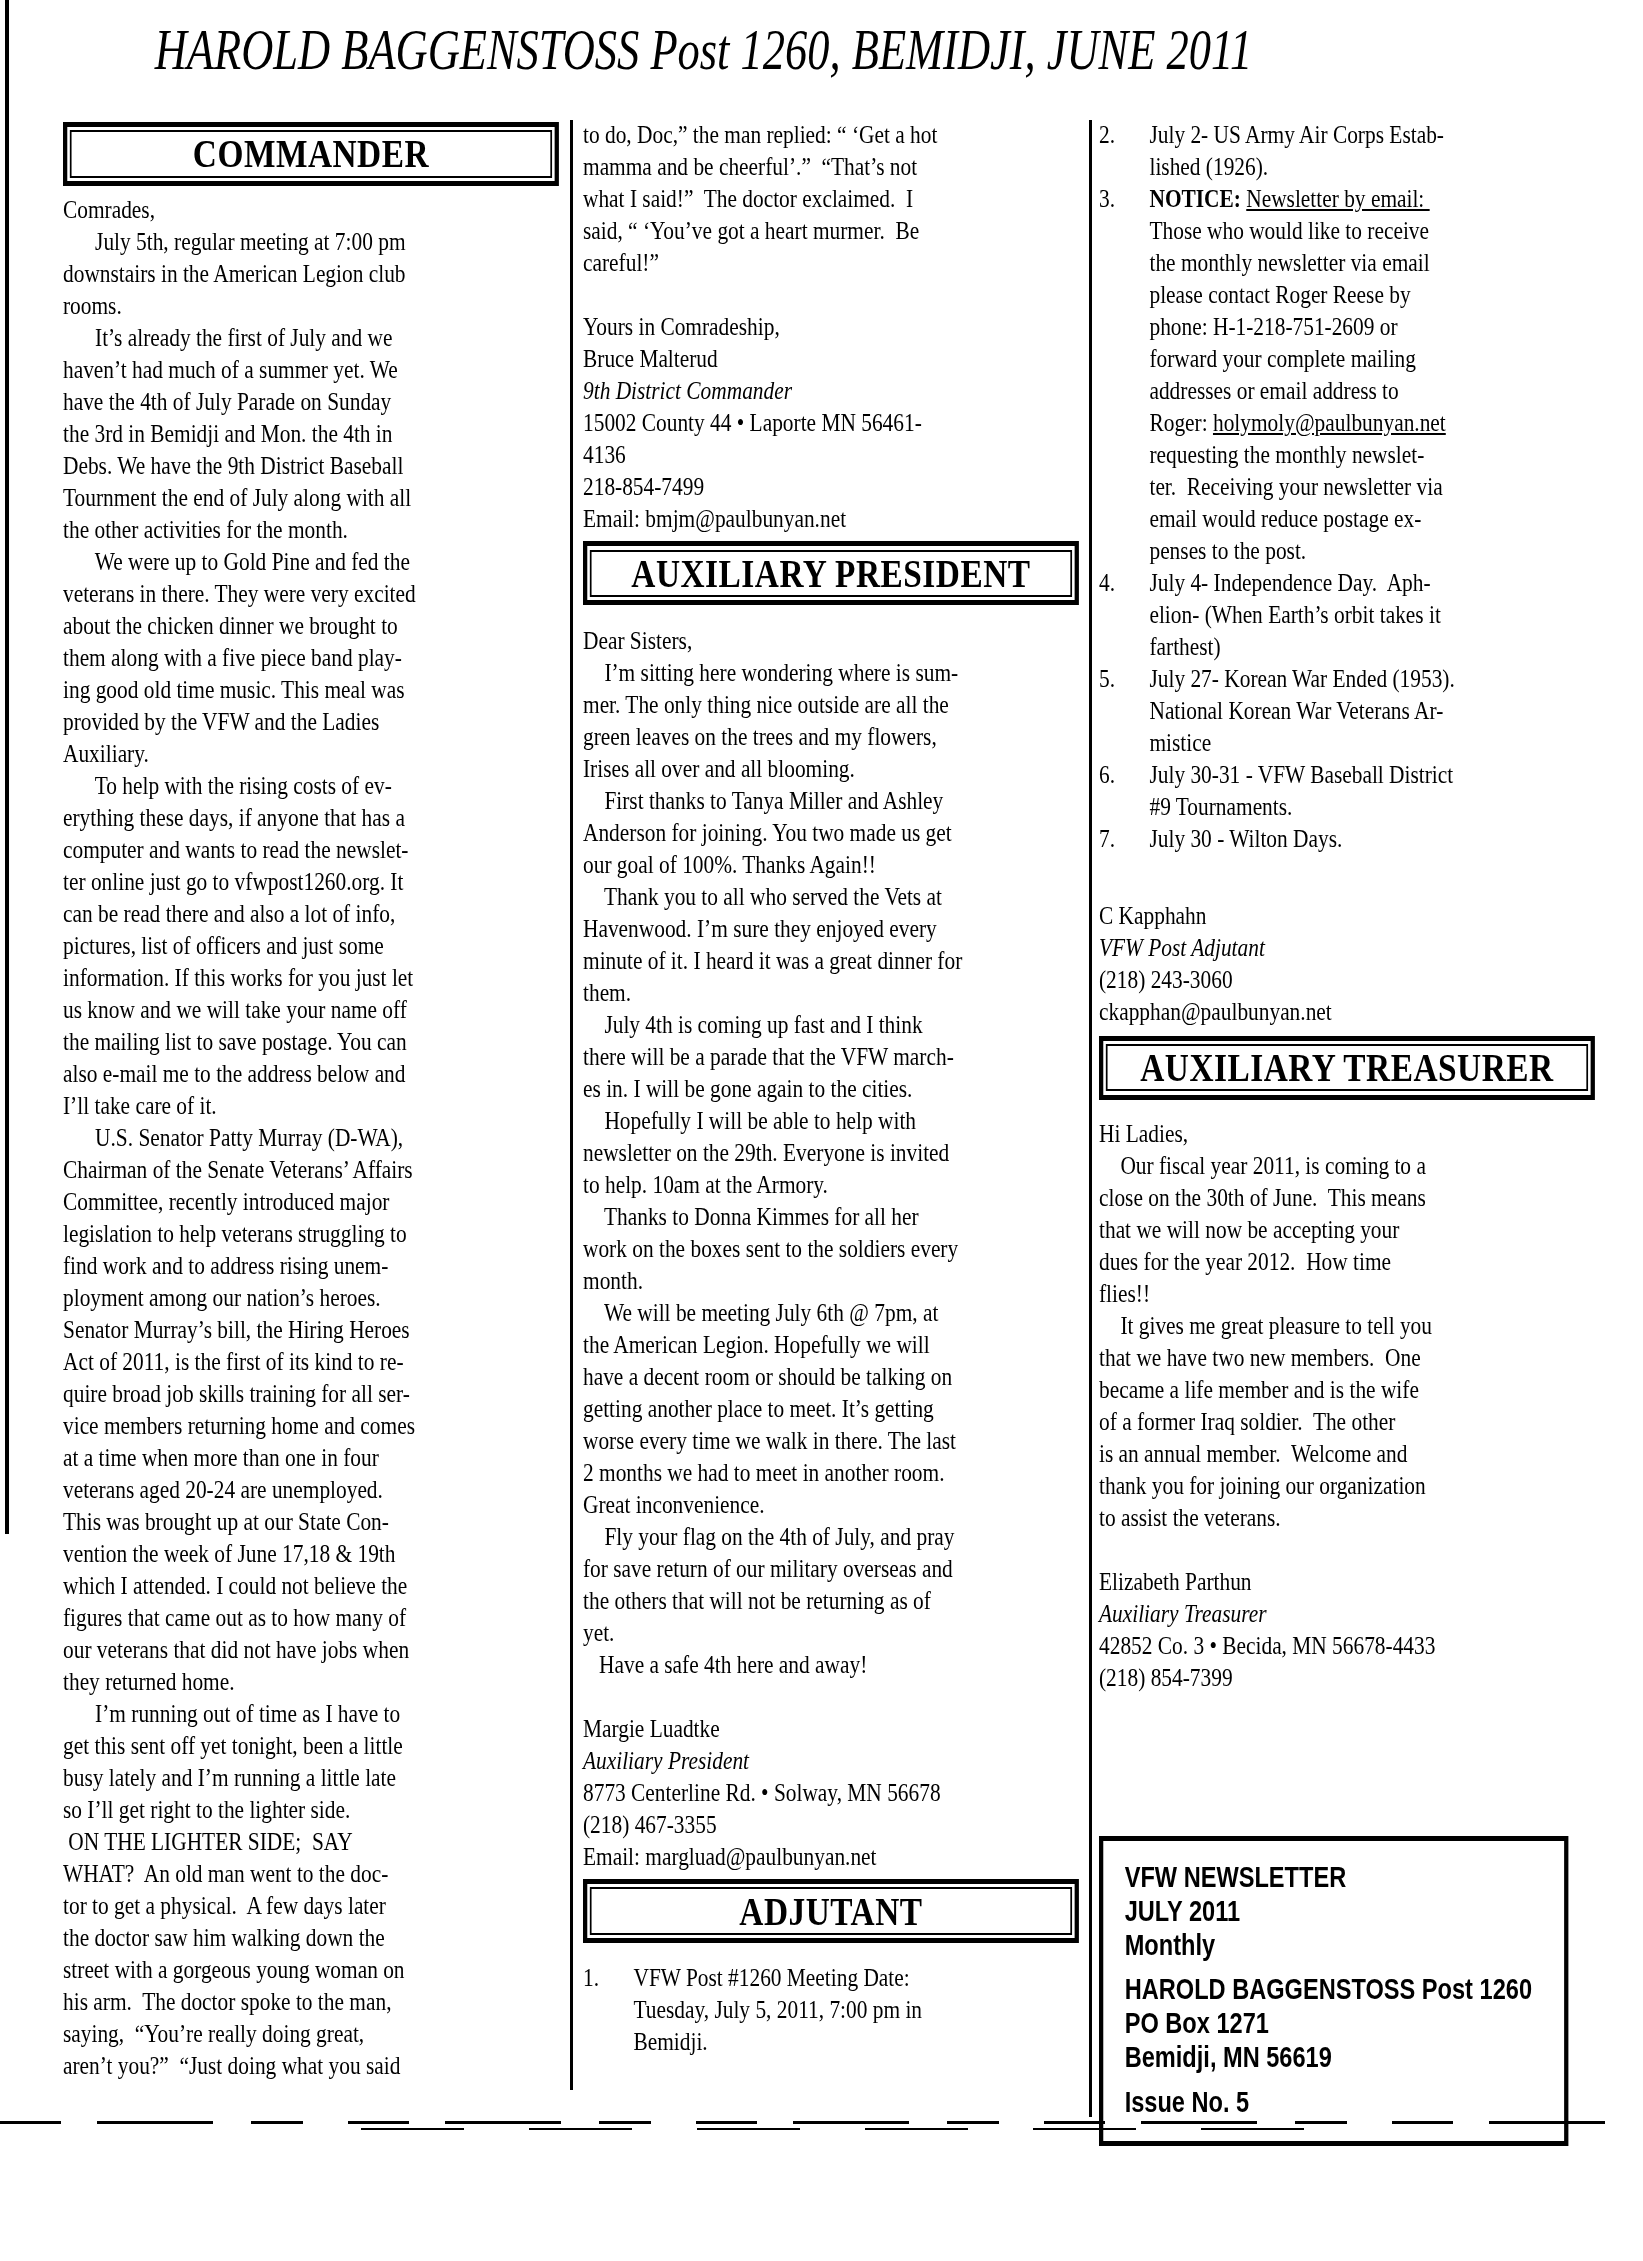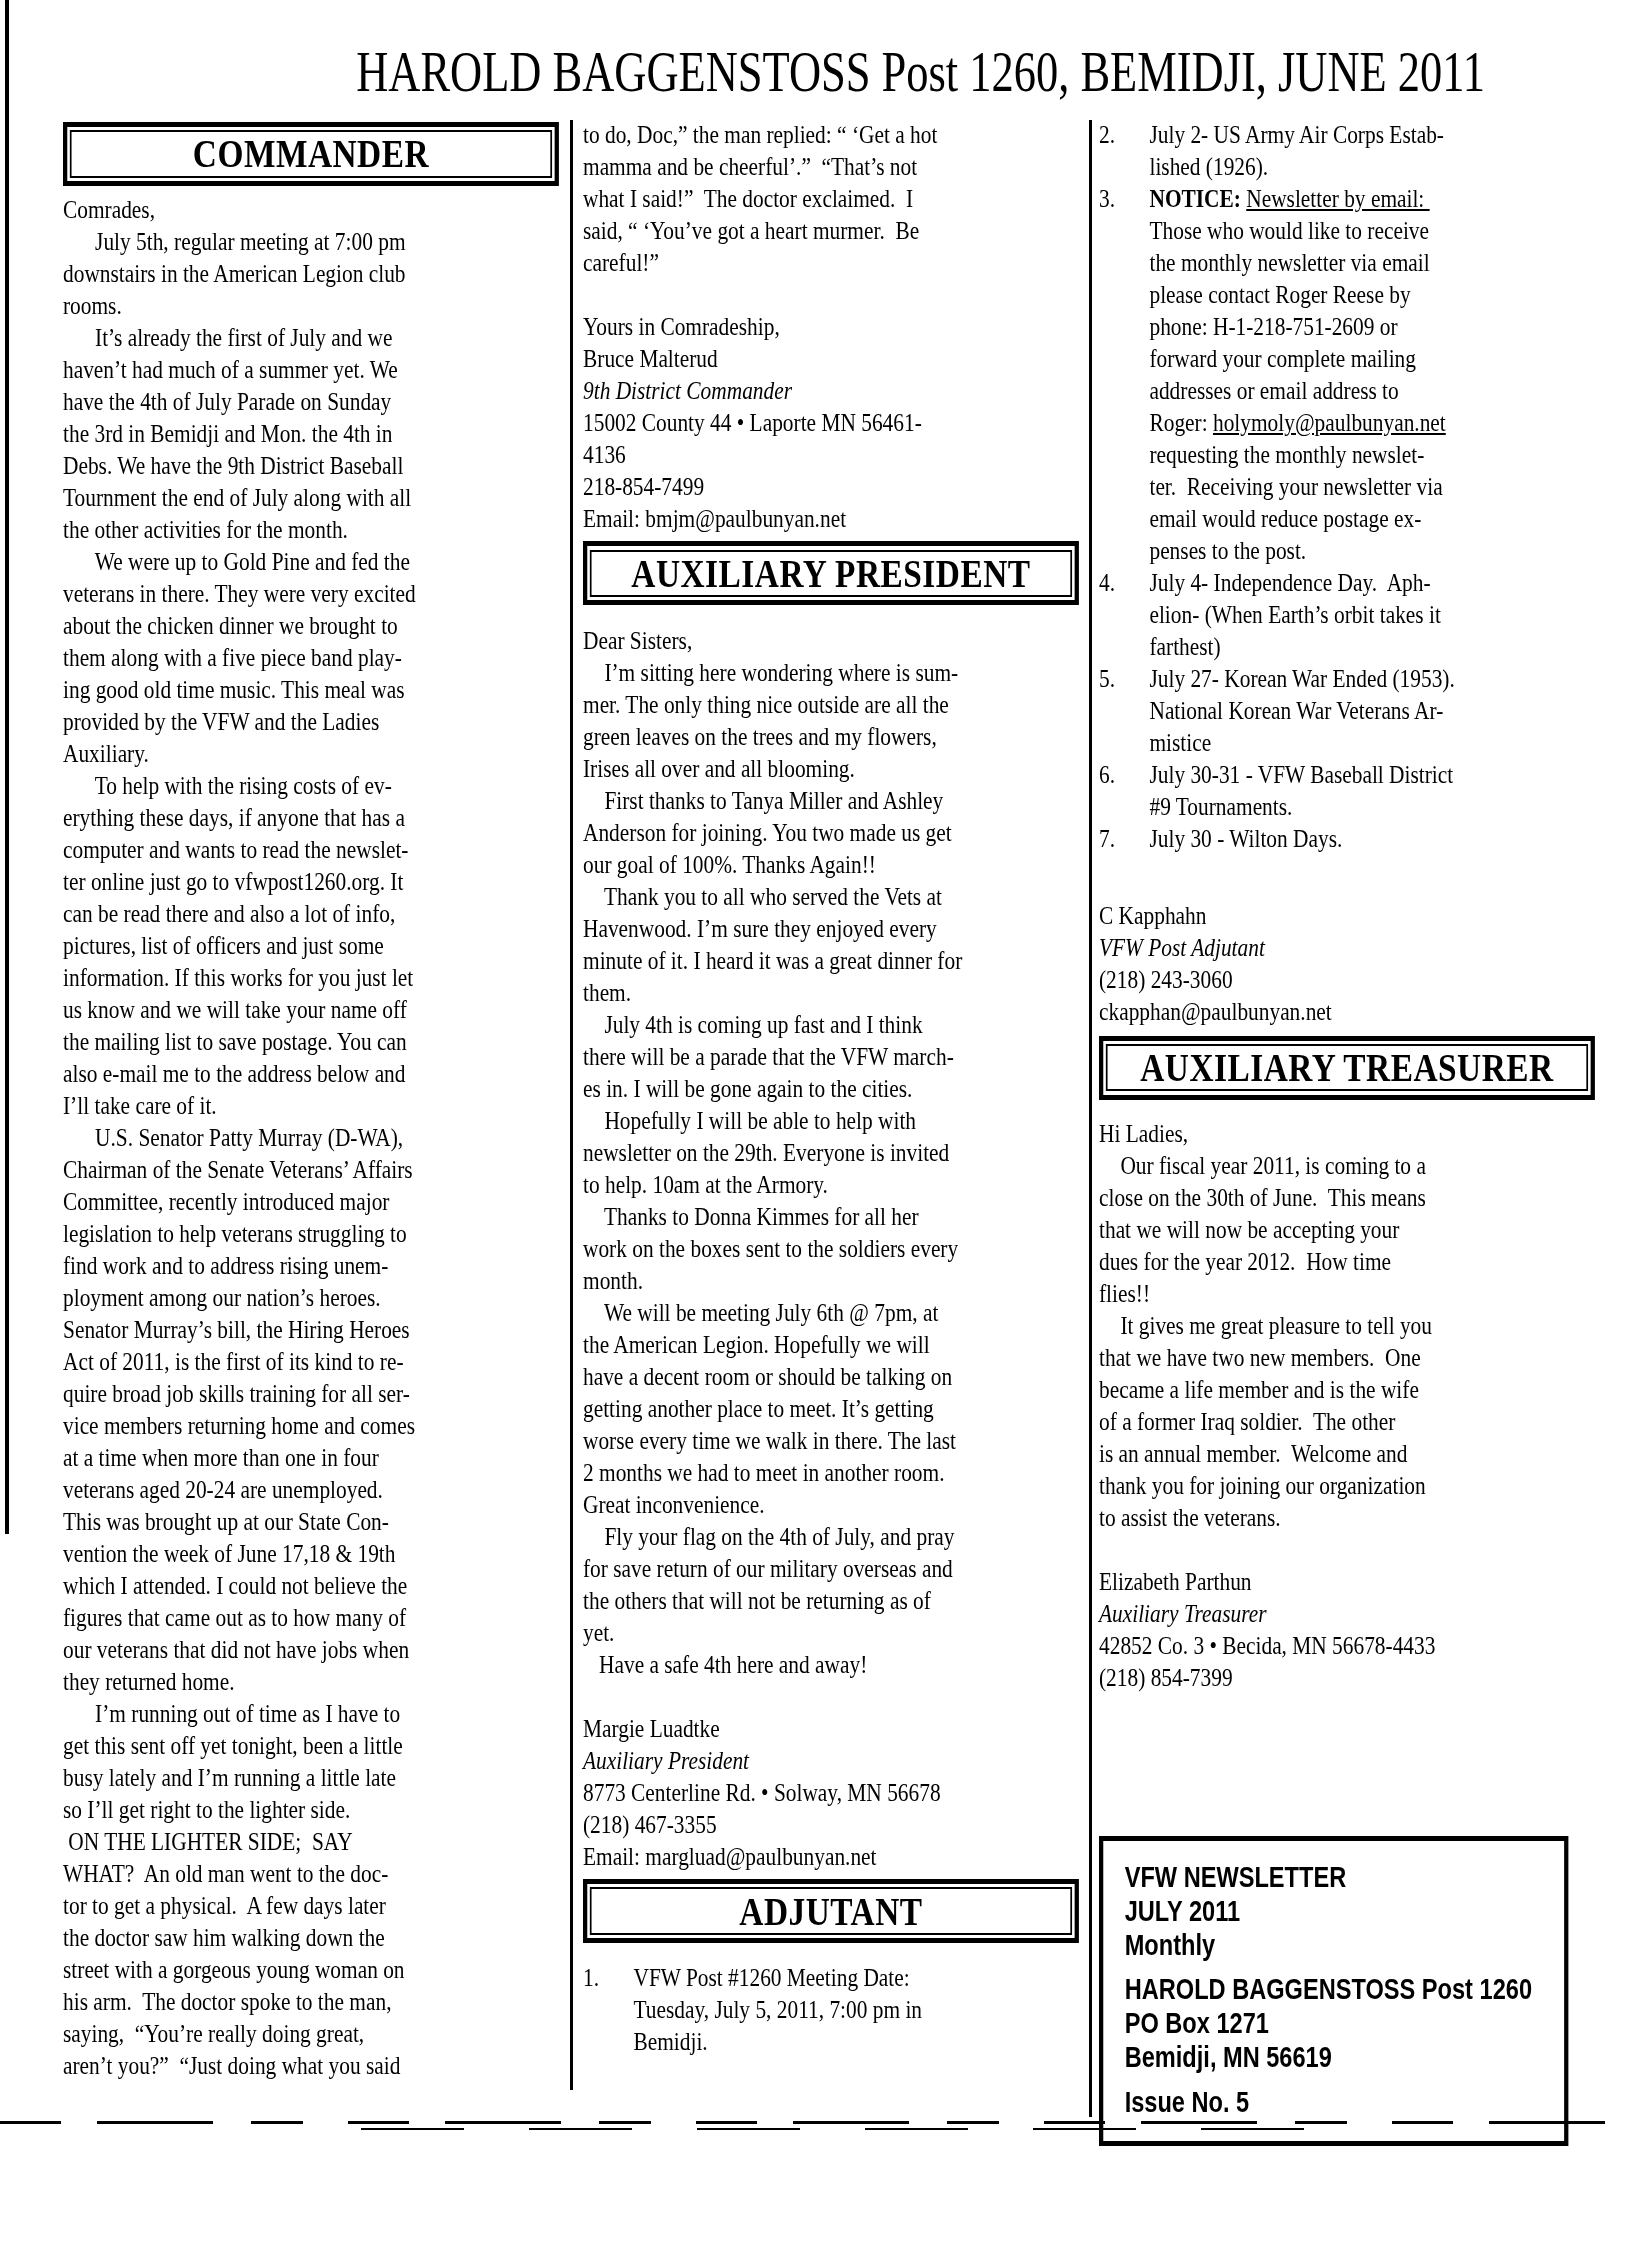--- a/index.html
+++ b/index.html
@@ -1,21 +1,21 @@
 <!DOCTYPE html>
 <html style="font-size:10.3px"><head>
 <meta charset="utf-8">
 <style>
   html,body{margin:0;padding:0;}
   body{
     width:1644px;height:2261px;position:relative;background:#ffffff;
     font-family:"Liberation Serif", serif;color:#000;overflow:hidden;
   }
   .edge-left{position:absolute;left:5.2px;top:0;width:3.9px;height:1534px;background:#000;}
-  .title{position:absolute;left:0;top:40px;width:100%;text-align:right;}
+  .title{position:absolute;left:0;top:18px;width:100%;text-align:left;font-style:italic;}
   .title-inner{display:inline-block;font-size:57px;line-height:64px;transform:scaleX(0.78);transform-origin:center;white-space:pre;}
   .sep{position:absolute;width:3.2px;background:#000;}
   #sep1{left:570px;top:120px;height:1970px;}
   #sep2{left:1089px;top:120px;height:1997px;}
   .col{position:absolute;width:580px;transform:scaleX(0.855);transform-origin:top left;}
   #col-left{left:63px;top:122px;}
   #col-mid{left:583px;top:119px;}
   #col-right{left:1099px;top:119px;}
   .line{white-space:pre;font-size:25px;line-height:32px;height:32px;}
   .line span{white-space:pre;}

